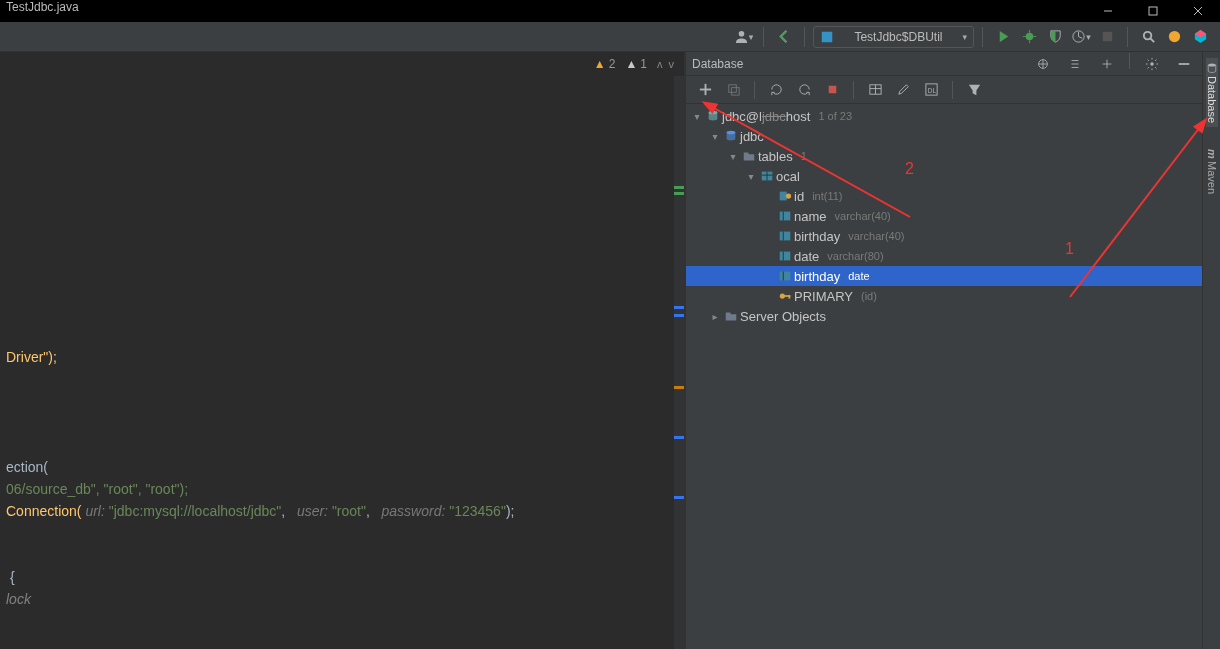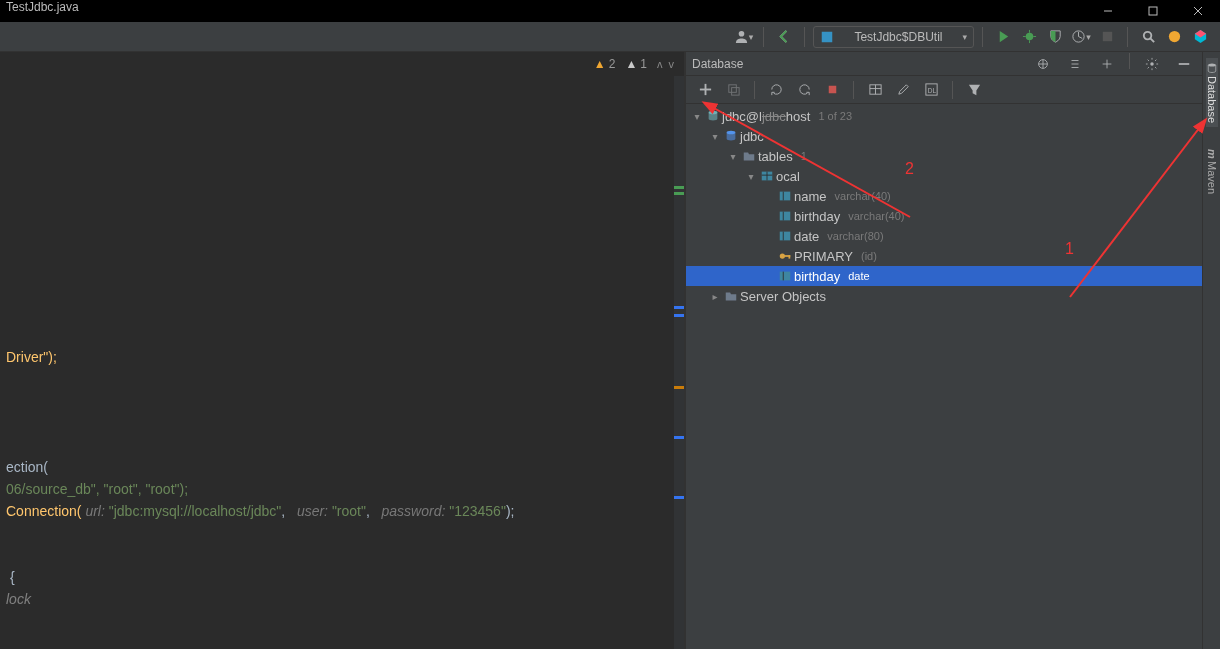--- a/index.html
+++ b/index.html
@@ -363,20 +363,31 @@
               <line x1="2" y1="7" x2="14" y2="7" stroke="#2b2b2b"></line>
               <line x1="8" y1="3" x2="8" y2="13" stroke="#2b2b2b"></line>
             </svg>
           </span>
           <span class="lbl">ocal</span>
         </div>
         <div class="node ind4">
           <span class="toggle"></span>
           <span class="icon">
             <svg viewBox="0 0 16 16">
+              <rect x="2" y="3" width="8" height="10" fill="#3e86a0"></rect>
+              <circle cx="12" cy="8" r="3" class="c-key"></circle>
+            </svg>
+          </span>
+          <span class="lbl">id</span>
+          <span class="meta">int(11)</span>
+        </div>
+        <div class="node ind4">
+          <span class="toggle"></span>
+          <span class="icon">
+            <svg viewBox="0 0 16 16">
               <rect x="2" y="3" width="12" height="10" fill="#3e86a0"></rect>
               <line x1="6" y1="3" x2="6" y2="13" stroke="#2b2b2b"></line>
             </svg>
           </span>
           <span class="lbl">name</span>
           <span class="meta">varchar(40)</span>
         </div>
         <div class="node ind4">
           <span class="toggle"></span>
           <span class="icon">
@@ -391,43 +402,43 @@
         <div class="node ind4">
           <span class="toggle"></span>
           <span class="icon">
             <svg viewBox="0 0 16 16">
               <rect x="2" y="3" width="12" height="10" fill="#3e86a0"></rect>
               <line x1="6" y1="3" x2="6" y2="13" stroke="#2b2b2b"></line>
             </svg>
           </span>
           <span class="lbl">date</span>
           <span class="meta">varchar(80)</span>
+        </div>
+        <div class="node ind4 selected">
+          <span class="toggle"></span>
+          <span class="icon">
+            <svg viewBox="0 0 16 16">
+              <rect x="2" y="3" width="12" height="10" fill="#3e86a0"></rect>
+              <line x1="6" y1="3" x2="6" y2="13" stroke="#2b2b2b"></line>
+            </svg>
+          </span>
+          <span class="lbl">birthday</span>
+          <span class="meta">date</span>
         </div>
         <div class="node ind4">
           <span class="toggle"></span>
           <span class="icon">
             <svg viewBox="0 0 16 16">
               <circle cx="5" cy="8" r="3" class="c-key"></circle>
               <rect x="7" y="7" width="7" height="2" class="c-key"></rect>
               <rect x="12" y="7" width="2" height="4" class="c-key"></rect>
             </svg>
           </span>
           <span class="lbl">PRIMARY</span>
           <span class="meta">(id)</span>
-        </div>
-        <div class="node ind4 selected">
-          <span class="toggle"></span>
-          <span class="icon">
-            <svg viewBox="0 0 16 16">
-              <rect x="2" y="3" width="12" height="10" fill="#3e86a0"></rect>
-              <line x1="6" y1="3" x2="6" y2="13" stroke="#2b2b2b"></line>
-            </svg>
-          </span>
-          <span class="lbl">birthday</span>
-          <span class="meta">date</span>
         </div>
         <div class="node ind1">
           <span class="toggle">▸</span>
           <span class="icon">
             <svg viewBox="0 0 16 16">
               <path d="M2 4h5l1 2h6v7H2z" fill="#6e7b8b"></path>
             </svg>
           </span>
           <span class="lbl">Server Objects</span>
         </div>

